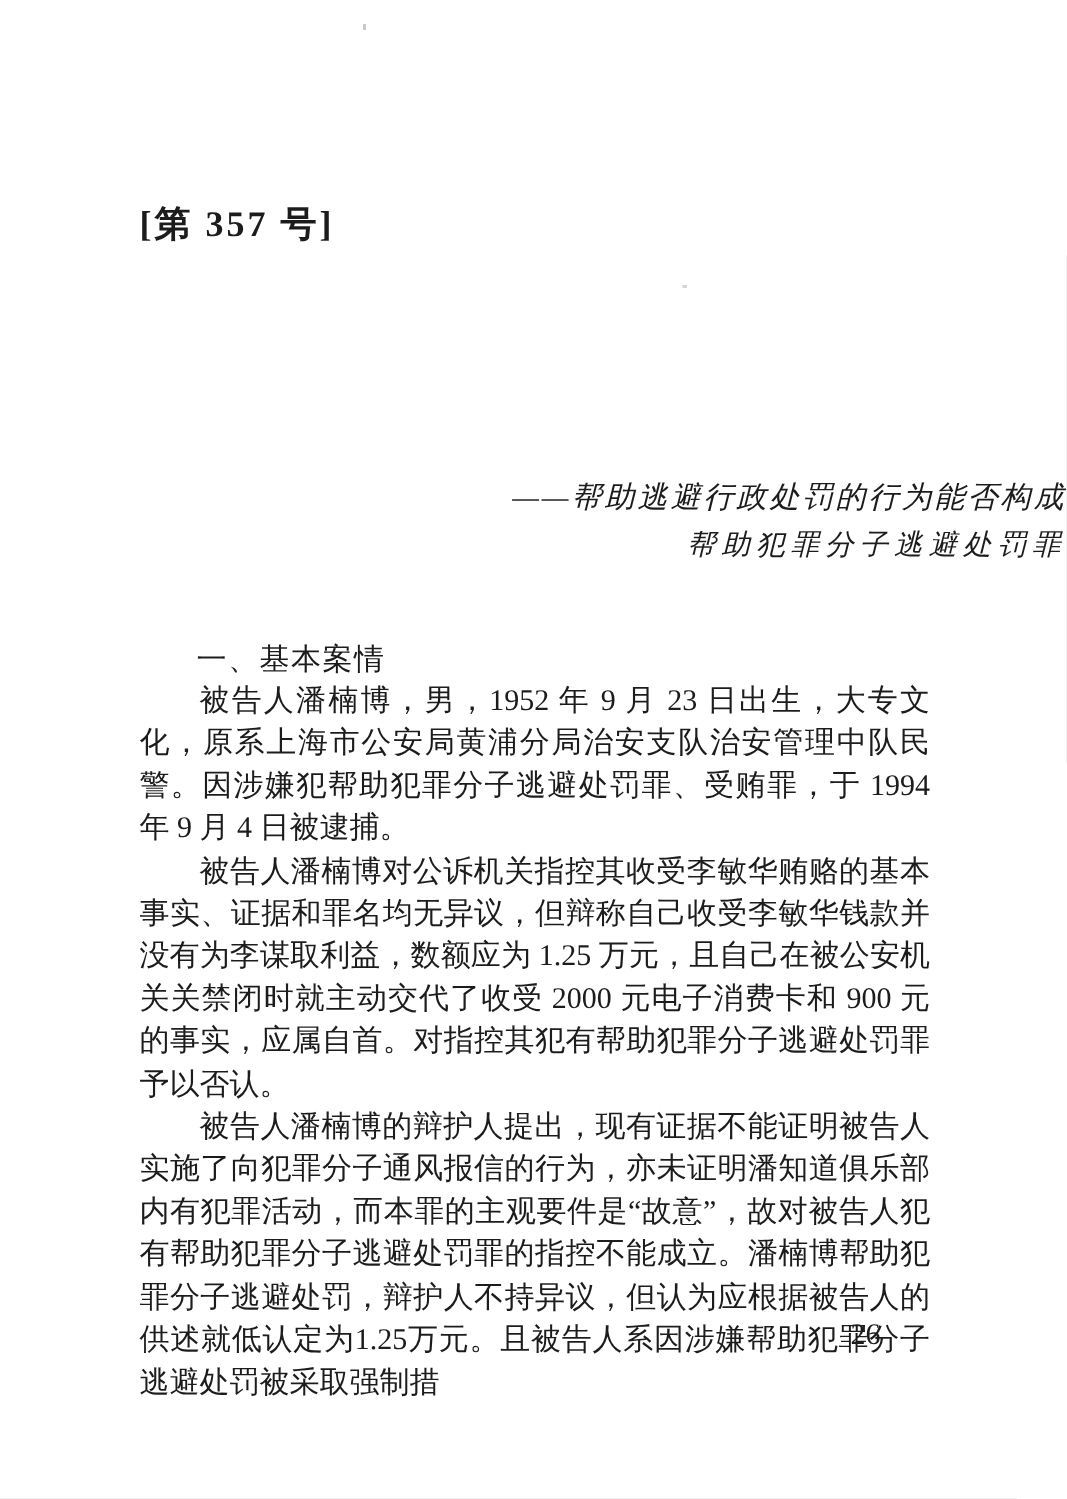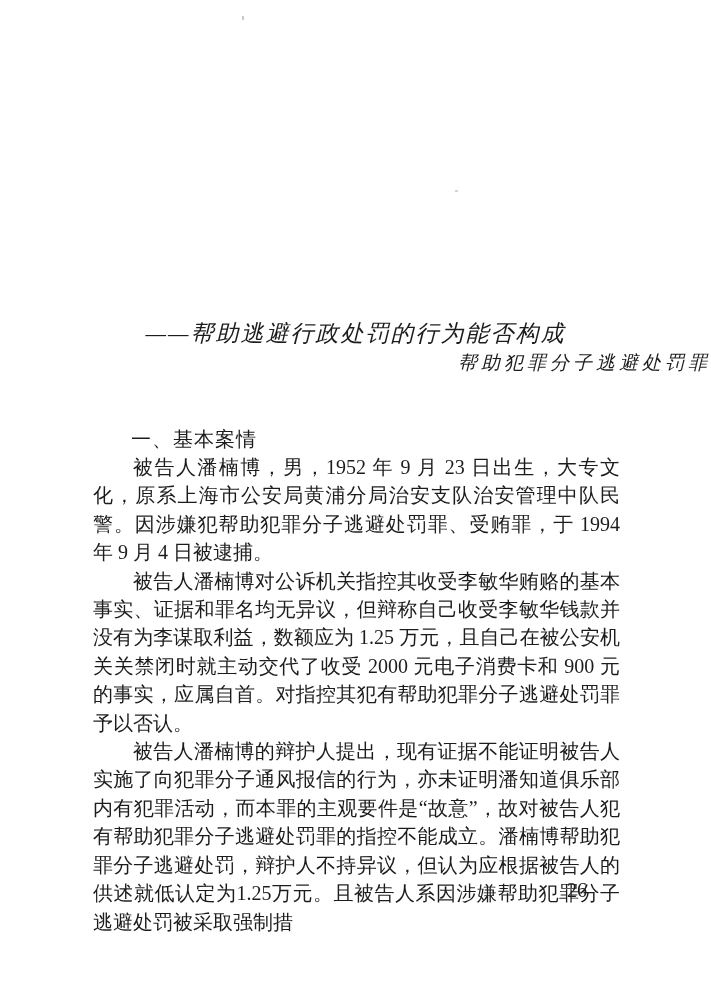--- a/index.html
+++ b/index.html
@@ -35,22 +35,22 @@
     font-size: 28px;
     font-weight: bold;
     letter-spacing: 1px;
     white-space: nowrap;
   }
   .subtitle-line1 {
     position: absolute;
     left: 0;
     top: 318px;
     width: 100%;
-    text-align: center;
-    font-size: 23px;
+    text-align: right;
+    font-size: 20px;
     font-style: italic;
     font-weight: 500;
     letter-spacing: 2px;
     white-space: nowrap;
   }
   .subtitle-line2 {
     position: absolute;
     left: 0;
     top: 350px;
     width: 100%;
@@ -108,20 +108,21 @@
   }
 </style>
 </head>
 <body>
 
 <div class="page">
 
   <div class="scan-artifact-1"></div>
   <div class="scan-artifact-2"></div>
 
+  <div class="case-number">[第 357 号]</div>
 
 
   <div class="subtitle-line1">——帮助逃避行政处罚的行为能否构成</div>
 
   <div class="subtitle-line2">帮助犯罪分子逃避处罚罪</div>
 
   <div class="section-heading">一、基本案情</div>
 
   <div class="body-text">
       <p>被告人潘楠博，男，1952 年 9 月 23 日出生，大专文化，原系上海市公安局黄浦分局治安支队治安管理中队民警。因涉嫌犯帮助犯罪分子逃避处罚罪、受贿罪，于 1994 年 9 月 4 日被逮捕。</p>

